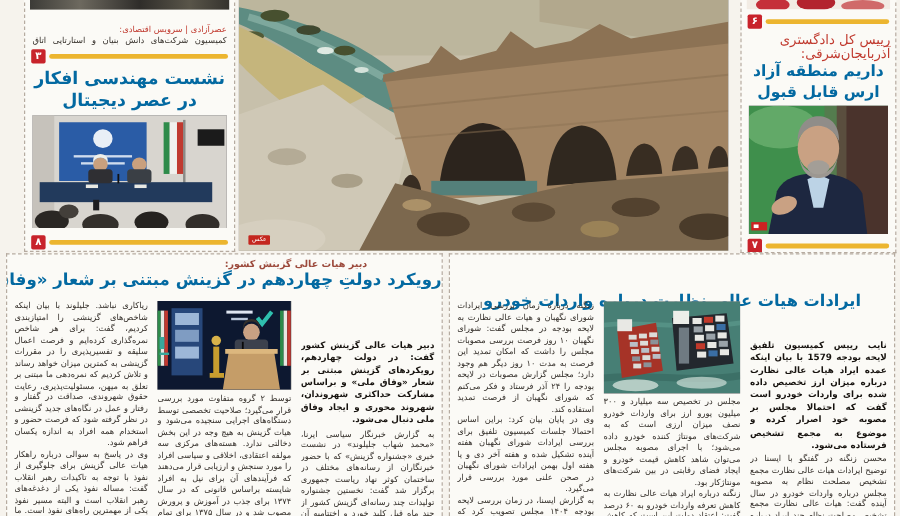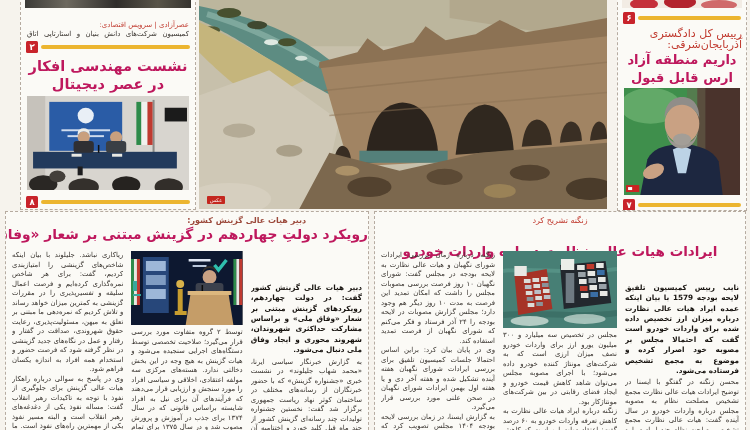--- a/index.html
+++ b/index.html
@@ -4,21 +4,21 @@
 <style>
   html,body{margin:0;padding:0;background:#e9e5dd;}
   #canvas{position:relative;width:750px;height:430px;background:#f6f3ed;overflow:hidden;
           font-family:"DejaVu Sans",sans-serif;direction:rtl;}
   .box{position:absolute;border:1px dashed #b6aba0;background:#fbfaf6;box-sizing:border-box;overflow:hidden;}
   .badge-row{position:absolute;left:5px;right:5px;height:12px;display:flex;align-items:center;gap:3px;direction:ltr;}
   .badge{width:12px;height:12px;background:#c8232b;color:#fff;font-size:8.5px;font-weight:bold;
          display:flex;align-items:center;justify-content:center;border-radius:1.5px;flex:0 0 auto;}
   .bar{flex:1;height:4px;background:#ecb52f;border-radius:2px;}
   .kicker-red{color:#c0392e;font-weight:normal;}
-  .headline{color:#be185d;font-weight:bold;text-align:center;white-space:pre-line;}
+  .headline{color:#0369a1;font-weight:bold;text-align:center;white-space:pre-line;}
   .body-text{font-size:6.9px;line-height:1.38;color:#35302b;text-align:justify;white-space:pre-line;overflow:hidden;}
   .lead-text{font-size:7.3px;line-height:1.42;color:#17130f;font-weight:bold;text-align:justify;white-space:pre-line;margin-top:32px;}
   .photo{position:relative;overflow:hidden;background:#888;}
   .photo svg{display:block;width:100%;height:100%;}
   .cols{position:absolute;left:6px;right:6px;bottom:0;display:flex;gap:8px;overflow:hidden;}
   .col{flex:1;overflow:hidden;}
   .corner-tag{position:absolute;left:8px;bottom:5px;background:#c4271f;color:#fff;font-size:5px;
               line-height:8px;padding:0 3px;border-radius:1px;}
   .strip{position:absolute;left:4px;right:4px;overflow:hidden;}
 </style>
@@ -196,21 +196,20 @@
         </div>
         <div class="body-text">توسط ۲ گروه متفاوت مورد بررسی قرار می‌گیرد؛ صلاحیت تخصصی توسط دستگاه‌های اجرایی سنجیده می‌شود و هیات گزینش به هیچ وجه در این بخش دخالتی ندارد. هسته‌های مرکزی سه مولفه اعتقادی، اخلاقی و سیاسی افراد را مورد سنجش و ارزیابی قرار می‌دهند که فرآیندهای آن برای نیل به افراد شایسته براساس قانونی که در سال ۱۳۷۴ برای جذب در آموزش و پرورش مصوب شد و در سال ۱۳۷۵ برای تمام دستگاه‌های اجرایی تسری پیدا کرد، انجام می‌شود.
 وی تصریح کرد: سه راهبرد تحقیق، مصاحبه و استعلام توسط...</div>
       </div>
       <div class="col body-text">ریاکاری نباشد. جلیلوند با بیان اینکه شاخص‌های گزینشی را امتیازبندی کردیم، گفت: برای هر شاخص نمره‌گذاری کرده‌ایم و فرصت اعمال سلیقه و تفسیرپذیری را در مقررات گزینشی به کمترین میزان خواهد رساند و تلاش کردیم که نمره‌دهی ما مبتنی بر تعلق به میهن، مسئولیت‌پذیری، رعایت حقوق شهروندی، صداقت در گفتار و رفتار و عمل در نگاه‌های جدید گزینشی در نظر گرفته شود که فرصت حضور و استخدام همه افراد به اندازه یکسان فراهم شود.
 وی در پاسخ به سوالی درباره راهکار هیات عالی گزینش برای جلوگیری از نفوذ با توجه به تاکیدات رهبر انقلاب گفت: مساله نفوذ یکی از دغدغه‌های رهبر انقلاب است و البته مسیر نفوذ یکی از مهمترین راه‌های نفوذ است. ما قائل به سیستم گزینشی هوشمند، شهروندمدار و شایسته هستیم اما در مجموعه دستگاه‌های اجرایی و کارگزاری نظام جایی برای افرادی که شاخص ضد امنیتی درباره آنها احصا شده وجود ندارد و قطعا از ورود این افراد جلوگیری خواهد شد اما این موضوع نباید شهروند محور شدن گزینش را تحت الشعاع قرار دهد.</div>
     </div>
   </div>
 
   <div class="box" style="left:374px;top:211px;width:372px;height:224px;">
-    <div class="kicker-red" style="position:absolute;top:4px;left:0;right:0;font-size:8px;text-align:center;">زنگنه تشریح کرد</div>
     <div class="headline" style="position:absolute;top:31px;left:0;right:0;font-size:13.5px;white-space:nowrap;">ایرادات هیات عالی نظارت درباره واردات خودرو</div>
     <div class="cols" style="top:39px;">
       <div class="col">
         <div class="lead-text">نایب رییس کمیسیون تلفیق لایحه بودجه 1579 با بیان اینکه عمده ایراد هیات عالی نظارت درباره میزان ارز تخصیص داده شده برای واردات خودرو است گفت که احتمالا مجلس بر مصوبه خود اصرار کرده و موضوع به مجمع تشخیص فرستاده می‌شود.</div>
         <div class="body-text" style="margin-top:2px;">محسن زنگنه در گفتگو با ایسنا در توضیح ایرادات هیات عالی نظارت مجمع تشخیص مصلحت نظام به مصوبه مجلس درباره واردات خودرو در سال آینده گفت: هیات عالی نظارت مجمع تشخیص مصلحت نظام چند ایراد درباره مصوبات مجلس در لایحه بودجه سال آینده مربوط به واردات خودرو گرفته است.
 وی توضیح داد: ایراد اول این است که اضافه کردن یک میلیارد یورو ارز برای واردات خودرو علاوه بر پیش‌بینی دولت در لایحه بودجه، باعث کسری منابع ارزی دولت می‌شود و دولت برای منابع ارزی خود برنامه‌ریزی کرده و این سیاست‌های پولی و ارزی را دچار مشکل می‌کند لذا اصل ایراد مربوط به رقم ۳ میلیارد یورو ارز است.</div>
       </div>
       <div class="col">
         <div class="photo" style="height:77px;margin-bottom:3px;">
           <svg viewBox="0 0 120 77" preserveAspectRatio="none">

